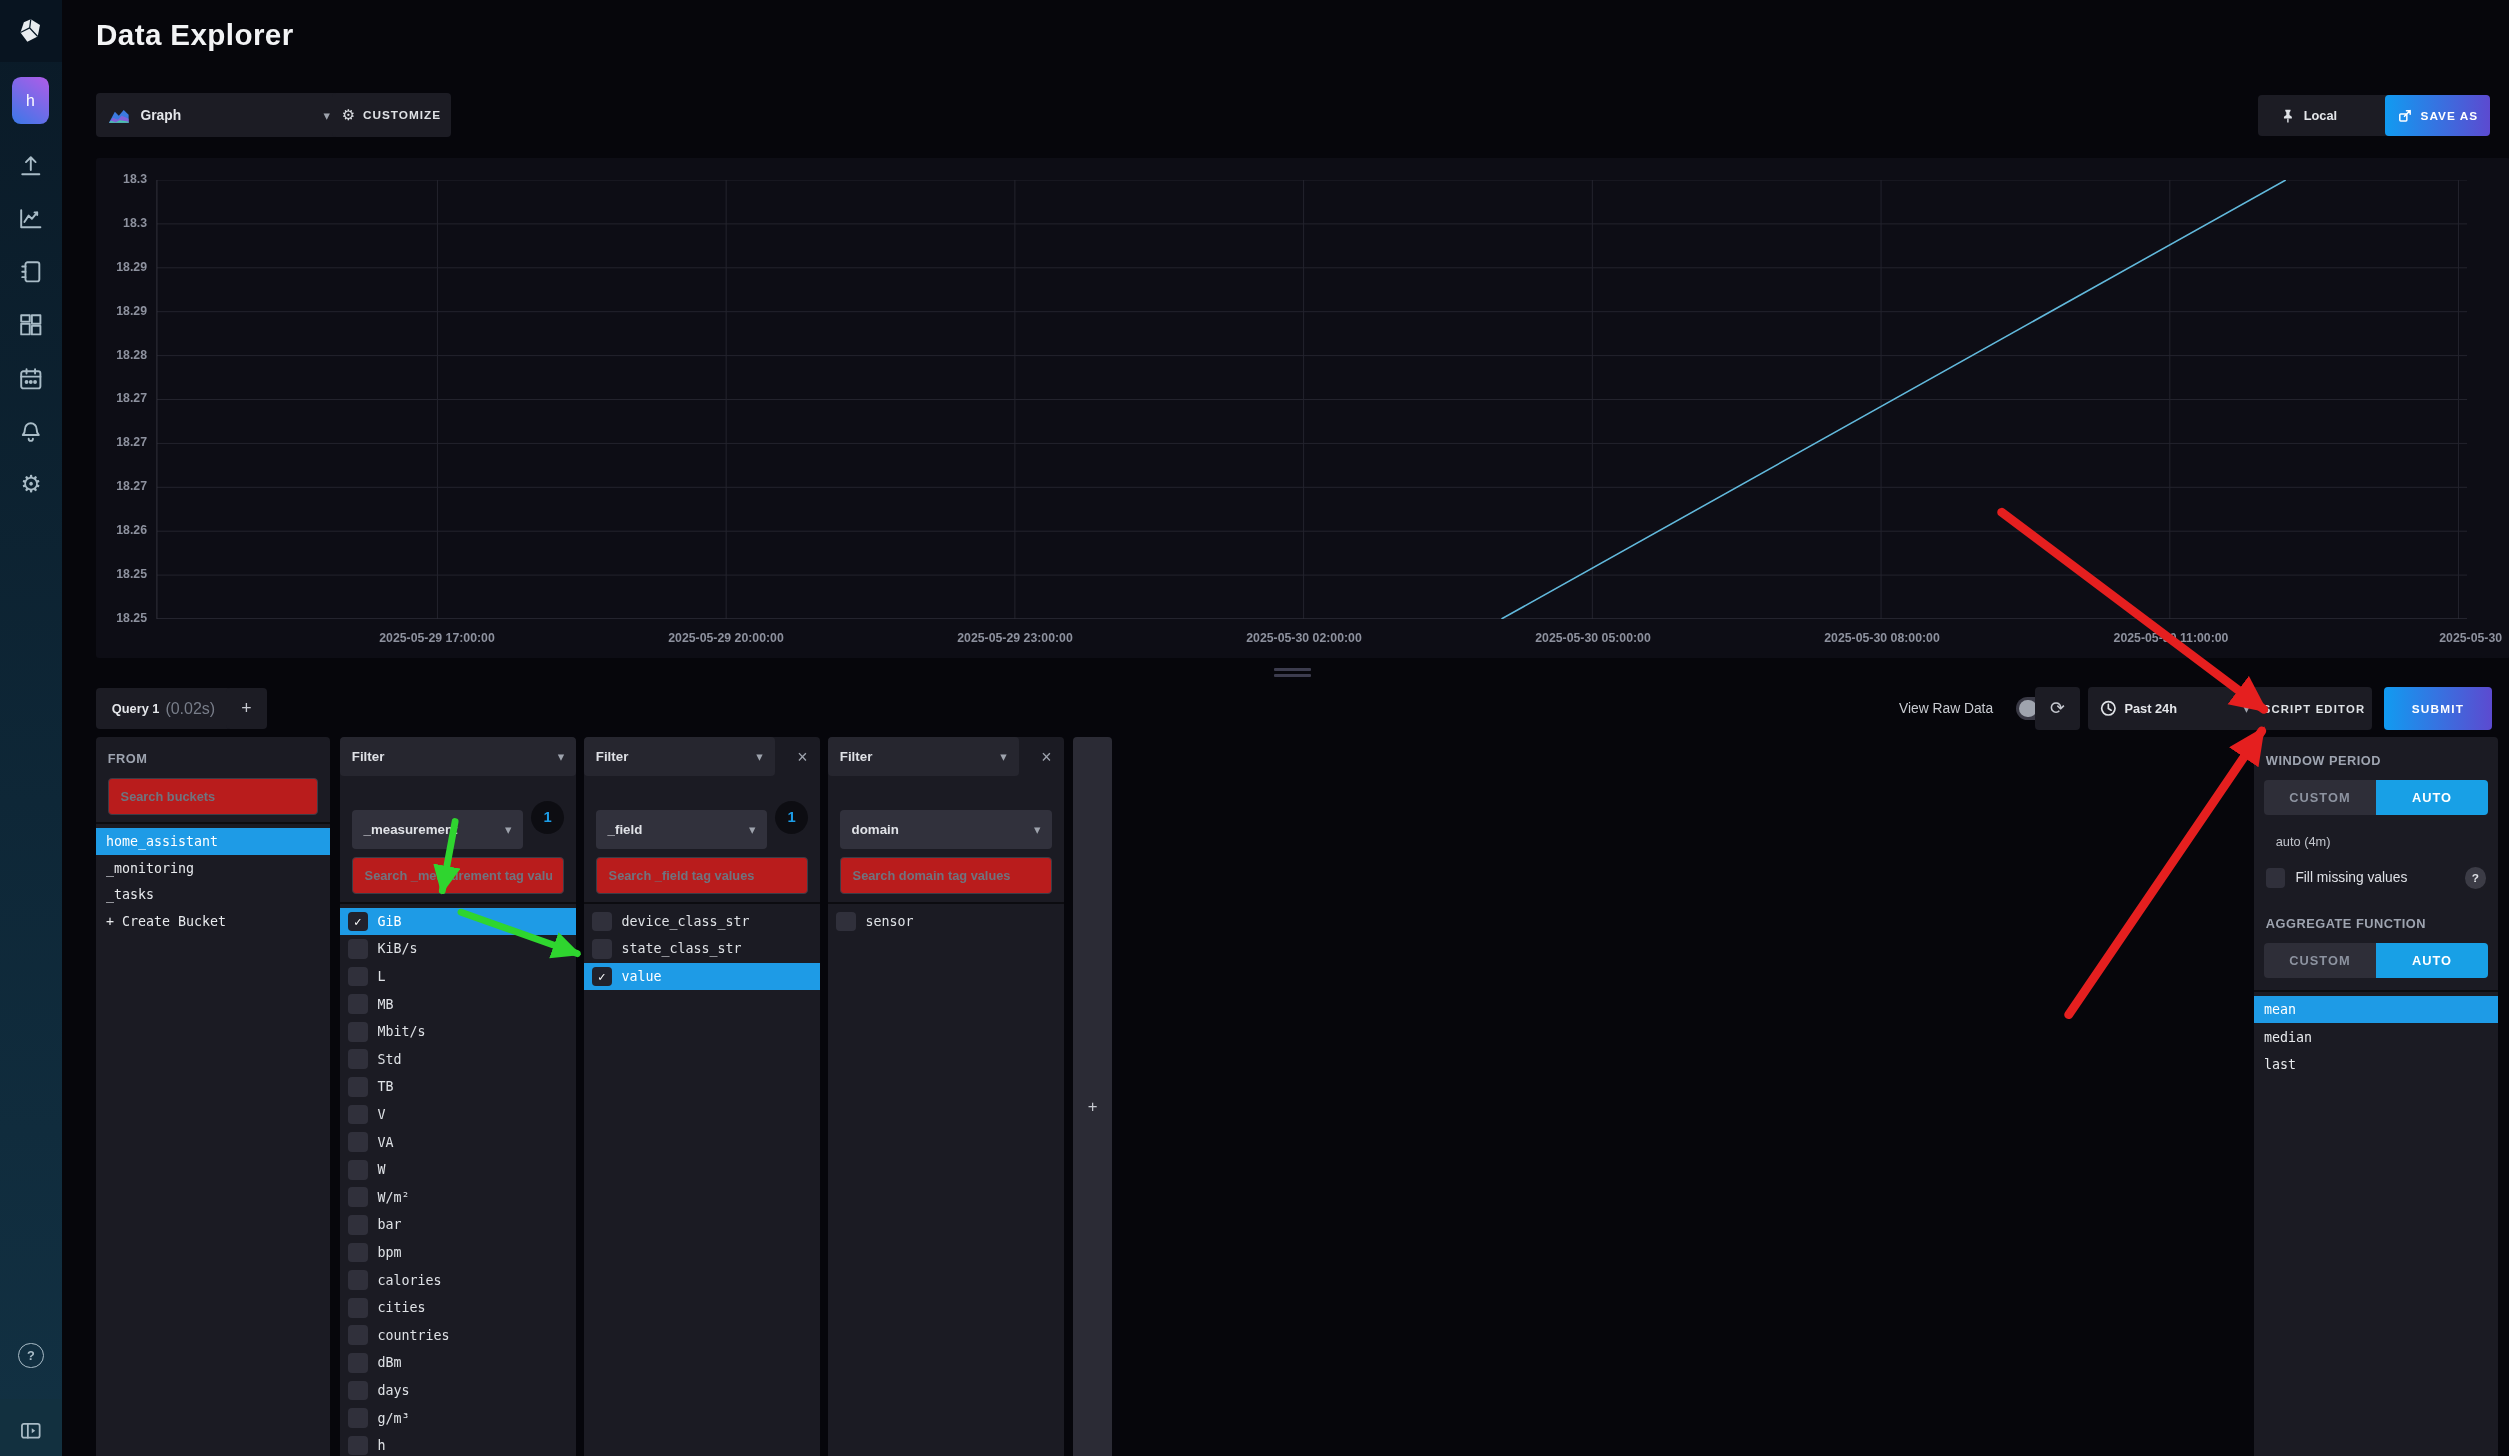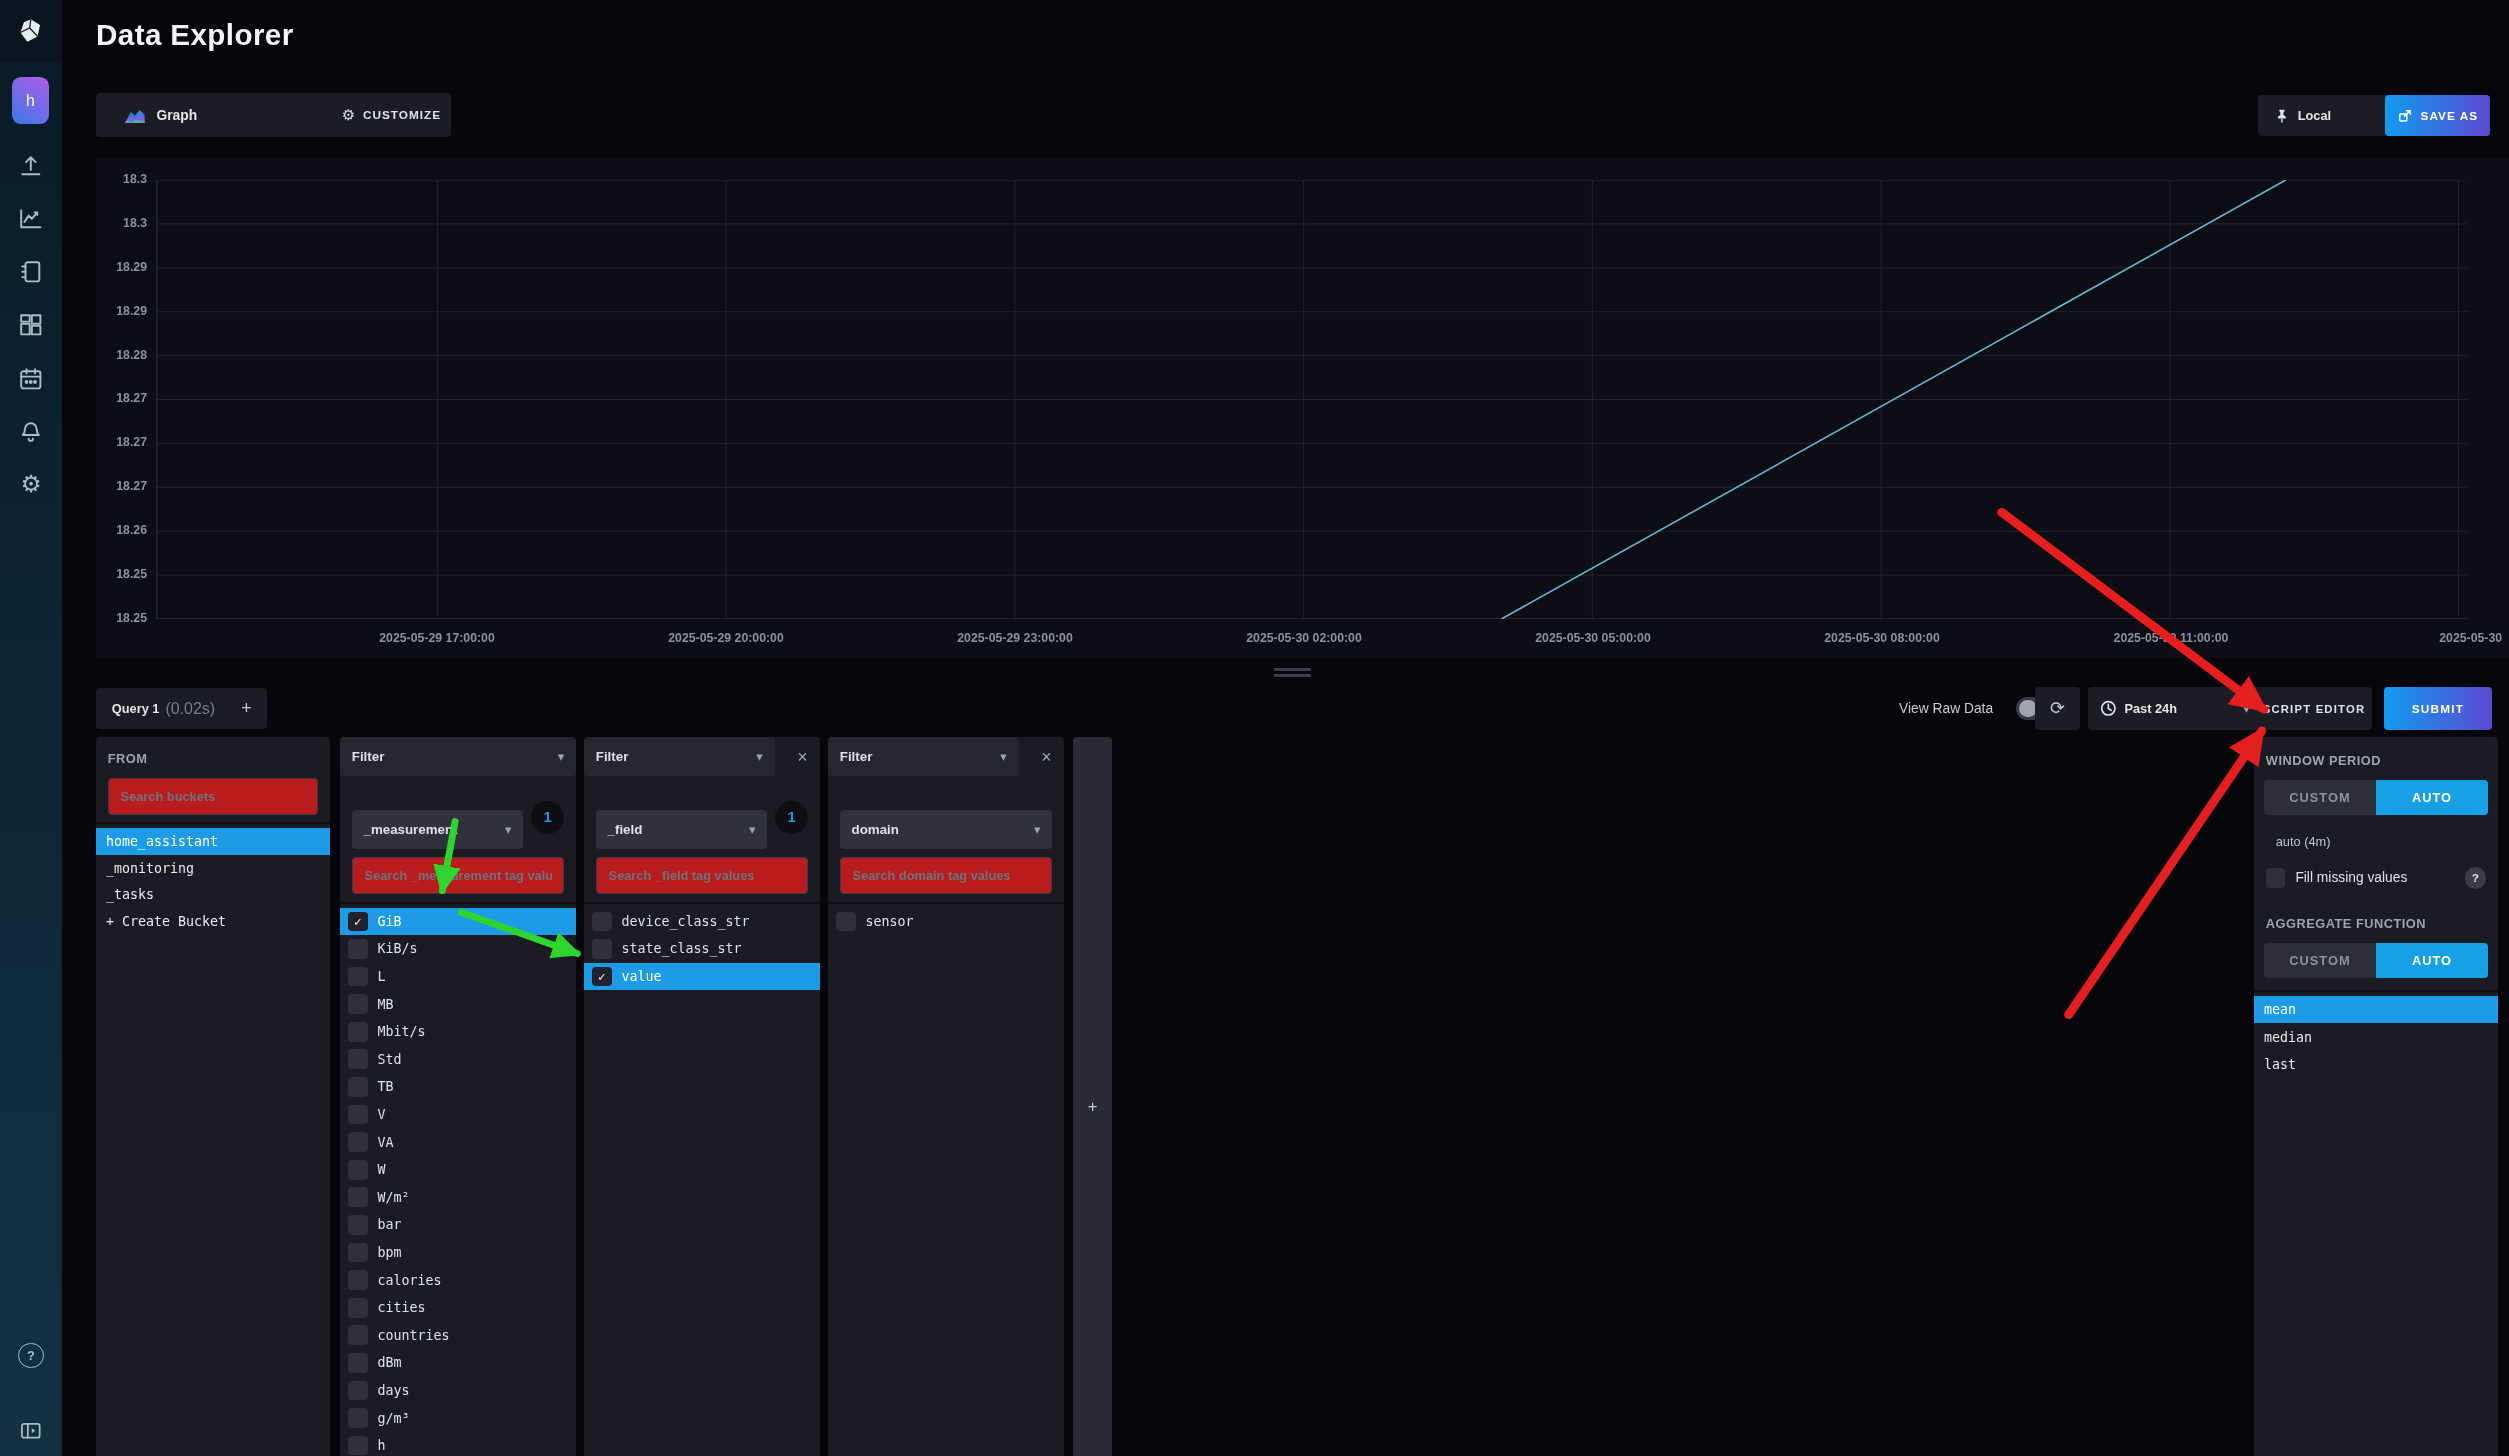--- a/index.html
+++ b/index.html
@@ -153,38 +153,38 @@
       <svg width="23.6" height="23.6" viewBox="0 0 24 24">
           <rect x="3" y="5" width="18" height="14" rx="2"></rect>
           <path d="M9 5v14"></path>
           <path d="M13 9.5 16.5 12 13 14.5" fill="#a9bcc7" stroke="none"></path>
         </svg>
     </div>
   </div>
 
   <div class="page-title">Data Explorer</div>
 
-  <div class="btn" style="left:96px;top:93px;width:223px;height:44px;padding:0 27px;gap:9.9px;">
+  <div class="btn" style="left:96px;top:93px;width:223px;height:44px;padding:0 11px;gap:9.9px;">
     <span>
       <svg width="23.6" height="23.6" viewBox="0 0 24 24">
           <polygon points="2,20 8,9 12,13 17,7 22,12 22,20" fill="#3b7ae0"></polygon>
           <polygon points="2,20 6,15 11,17 15,13 22,16 22,20" fill="#8a5fd8" opacity="0.9"></polygon>
           <polygon points="2,20 4,18 9,19.5 13,17.5 22,19 22,20" fill="#45c8a8"></polygon>
         </svg>
     </span>
     <span class="lbl" style="font-size:13.8px">Graph</span>
     <span class="caret">▾</span>
   </div>
 
   <div class="btn" style="left:332px;top:93px;width:119px;height:44px;justify-content:center;gap:7.9px;">
     <span class="gear-glyph" style="font-size:14.8px;color:#dfe2e6">⚙</span>
     <span class="caps">CUSTOMIZE</span>
   </div>
 
-  <div class="btn" style="left:2258px;top:95px;width:119px;height:41px;padding:0 16px;gap:7.9px;">
+  <div class="btn" style="left:2258px;top:95px;width:119px;height:41px;padding:0 22px;gap:7.9px;">
     <span>
       <svg width="15.8" height="15.8" viewBox="0 0 18 18">
           <path d="M6 2h6v1.5L10.8 5v3l2.7 2v2H4.5v-2L7.2 8V5L6 3.5z" fill="#dfe2e6"></path>
           <path d="M9 12v4.5" stroke="#dfe2e6" stroke-width="1.6"></path>
         </svg>
     </span>
     <span class="lbl">Local</span>
     <span class="caret">▾</span>
   </div>
 

